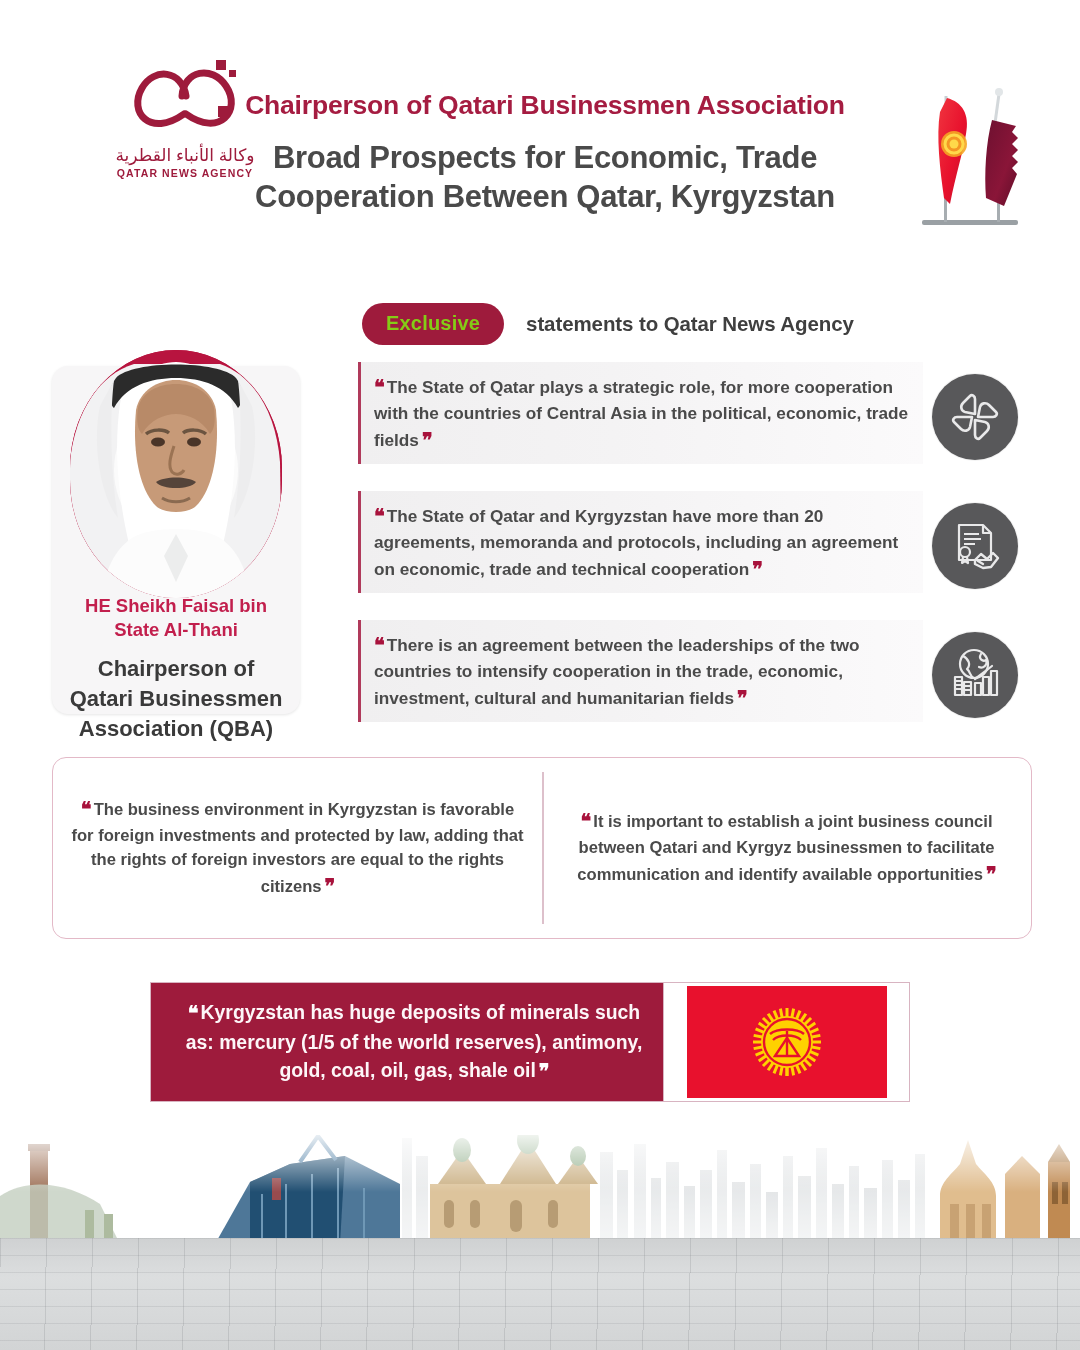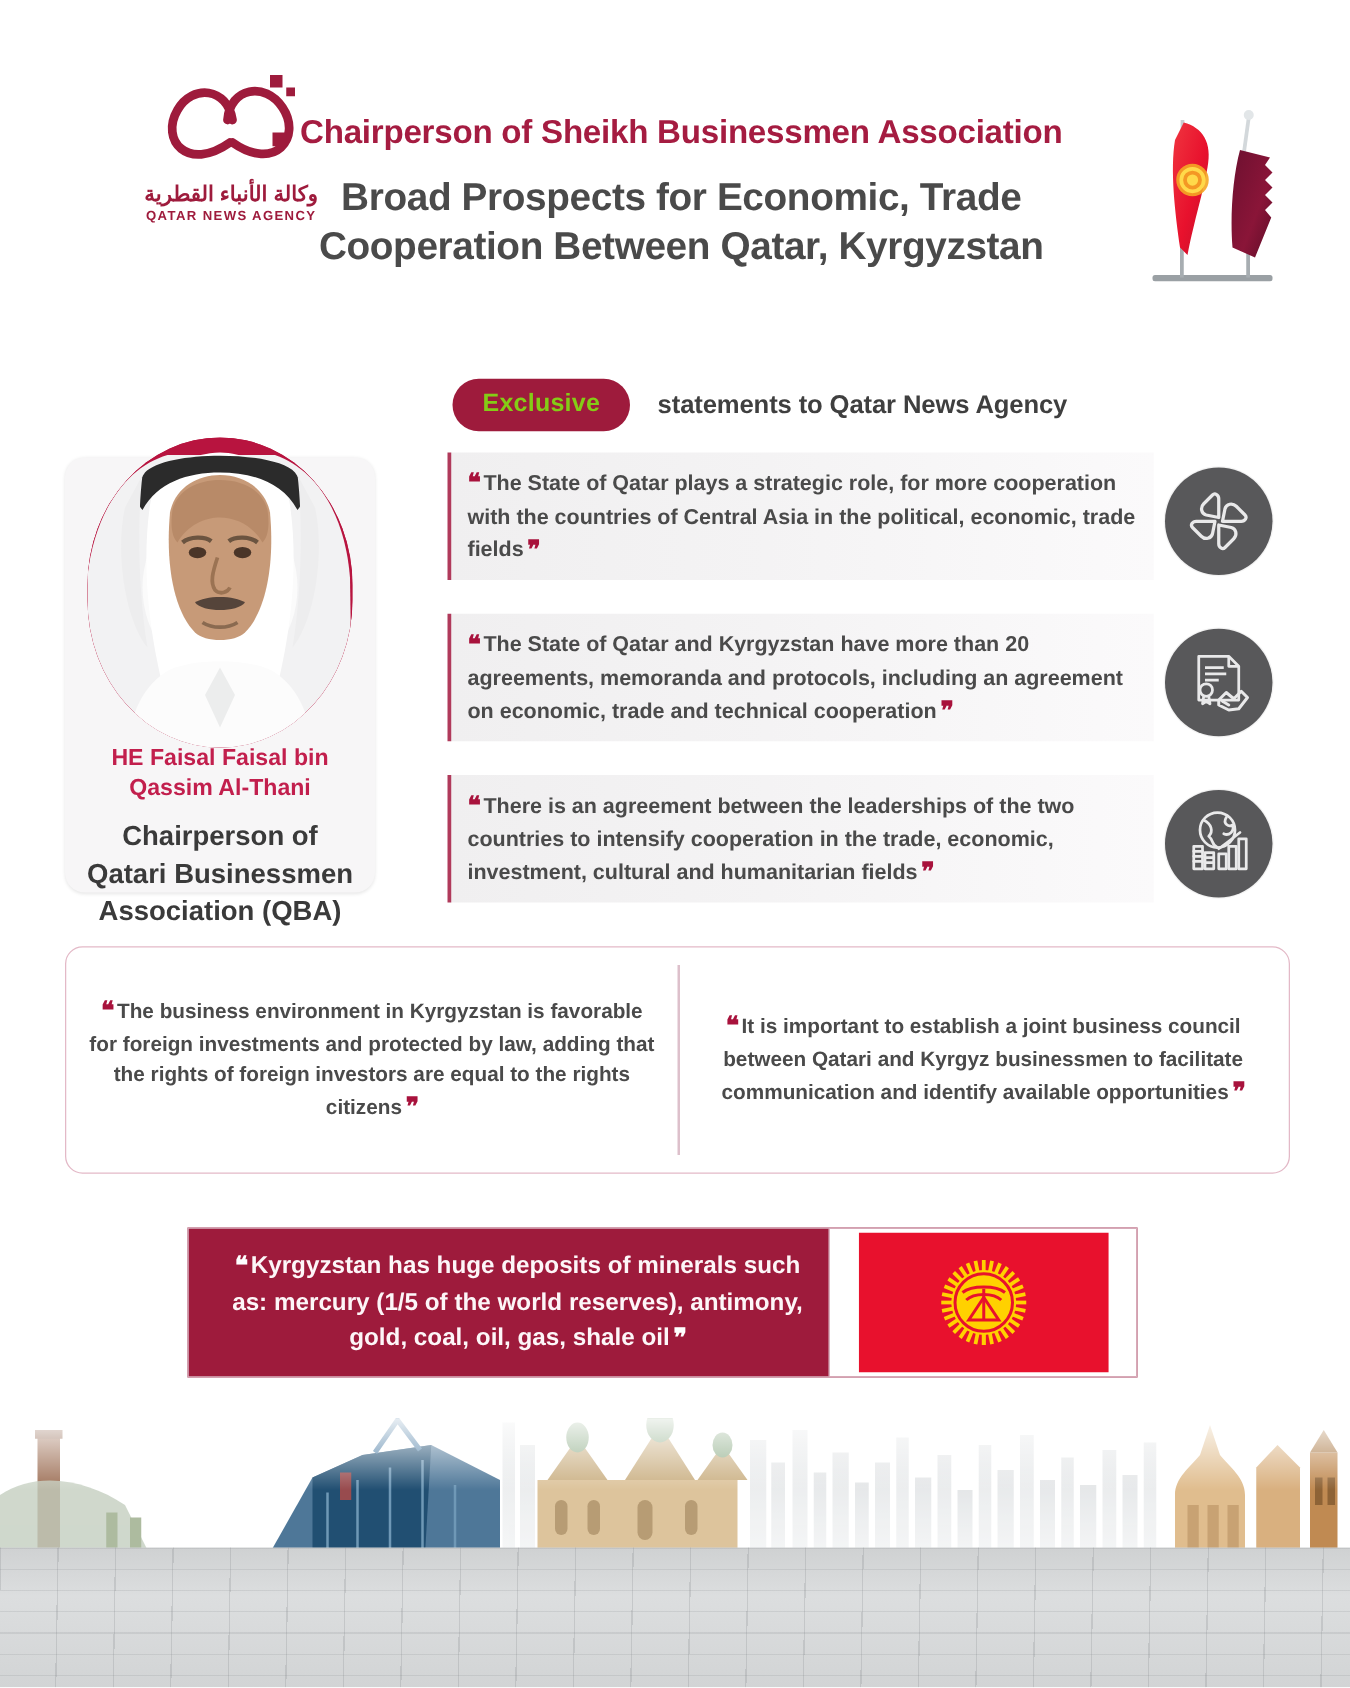--- a/index.html
+++ b/index.html
@@ -11,21 +11,21 @@
     overflow: hidden;
   }
 
   .page { position: relative; width: 1080px; height: 1350px; background: #fff; }
 
   
   .header { position: absolute; left: 0; top: 30px; width: 1080px; height: 200px; }
 
   .logo-wrap { position: absolute; left: 70px; top: 18px; width: 230px; height: 150px; text-align: center; }
   .logo-mark { width: 130px; height: 95px; margin: 0 auto; position: relative; }
-  .logo-ar { font-size: 17px; color: #9e1b3c; font-weight: bold; letter-spacing: .5px; margin-top: 2px; direction: rtl; }
+  .logo-ar { font-size: 17px; color: #9e1b3c; font-weight: normal; letter-spacing: .5px; margin-top: 2px; direction: rtl; }
   .logo-en { font-size: 10.5px; color: #9e1b3c; font-weight: bold; letter-spacing: 1.1px; margin-top: 1px; }
 
   .title-block { position: absolute; left: 200px; top: 60px; width: 690px; text-align: center; }
   .kicker {
     color: #a51c41; font-size: 26.5px; font-weight: bold; letter-spacing: -.2px;
     line-height: 1.2;
   }
   .headline {
     color: #4a4a4a; font-size: 31px; font-weight: bold; line-height: 1.28;
     margin-top: 16px; letter-spacing: -.3px;
@@ -147,21 +147,21 @@
           <rect x="96" y="12" width="10" height="10" fill="#9e1b3c"></rect>
           <rect x="109" y="22" width="7" height="7" fill="#9e1b3c"></rect>
           <rect x="98" y="58" width="11" height="11" fill="#9e1b3c"></rect>
         </svg>
       </div>
       <div class="logo-ar">وكالة الأنباء القطرية</div>
       <div class="logo-en">QATAR NEWS AGENCY</div>
     </div>
 
     <div class="title-block">
-      <div class="kicker">Chairperson of Sheikh Businessmen Association</div>
+      <div class="kicker">Chairperson of Qatari Businessmen Association</div>
       <div class="headline">
         <div>Broad Prospects for Economic, Trade</div>
         <div>Cooperation Between Qatar, Kyrgyzstan</div>
       </div>
     </div>
 
     <div class="flags-wrap">
       <svg width="140" height="160" viewBox="0 0 140 160">
         <defs>
           <linearGradient id="kgFlag" x1="0" y1="0" x2="1" y2="1">
@@ -218,21 +218,21 @@
         <path d="M86 132 C 94 126, 118 126, 126 132 C 120 140, 92 140, 86 132 Z" fill="#55443a"></path>
         <path d="M92 148 C 100 153, 112 153, 120 148" stroke="#8a6a50" stroke-width="3" fill="none"></path>
         <path d="M46 28 C 62 10, 150 10, 166 28 C 176 42, 172 54, 168 58 C 156 36, 132 28, 106 28
                  C 80 28, 56 36, 44 58 C 40 54, 36 42, 46 28 Z" fill="#2b2b2b"></path>
         <path d="M44 30 C 40 62, 40 120, 48 168 C 30 146, 22 92, 30 56 Z" fill="#ededee"></path>
         <path d="M168 30 C 172 62, 172 120, 164 168 C 182 146, 190 92, 182 56 Z" fill="#ededee"></path>
         <path d="M62 188 C 80 176, 132 176, 150 188 C 168 200, 178 222, 180 248 L 32 248 C 34 222, 44 200, 62 188 Z" fill="#fcfcfc"></path>
         <path d="M106 184 L 118 206 L 106 232 L 94 206 Z" fill="#eceded"></path>
       </svg>
     </div>
-    <div class="profile-name">HE Faisal Faisal bin Qassim Al-Thani</div>
+    <div class="profile-name">HE Sheikh Faisal bin State Al-Thani</div>
     <div class="profile-role">Chairperson of Qatari Businessmen Association (QBA)</div>
   </div>
 
   <div class="quote-list">
 
     <div class="quote-row">
       <div class="quote-card">
         <div class="quote-text">
           <span class="qm open">❝</span><span>The State of Qatar plays a strategic role, for more cooperation with the countries of Central Asia in the political, economic, trade fields</span><span class="qm close">❞</span>
         </div>

